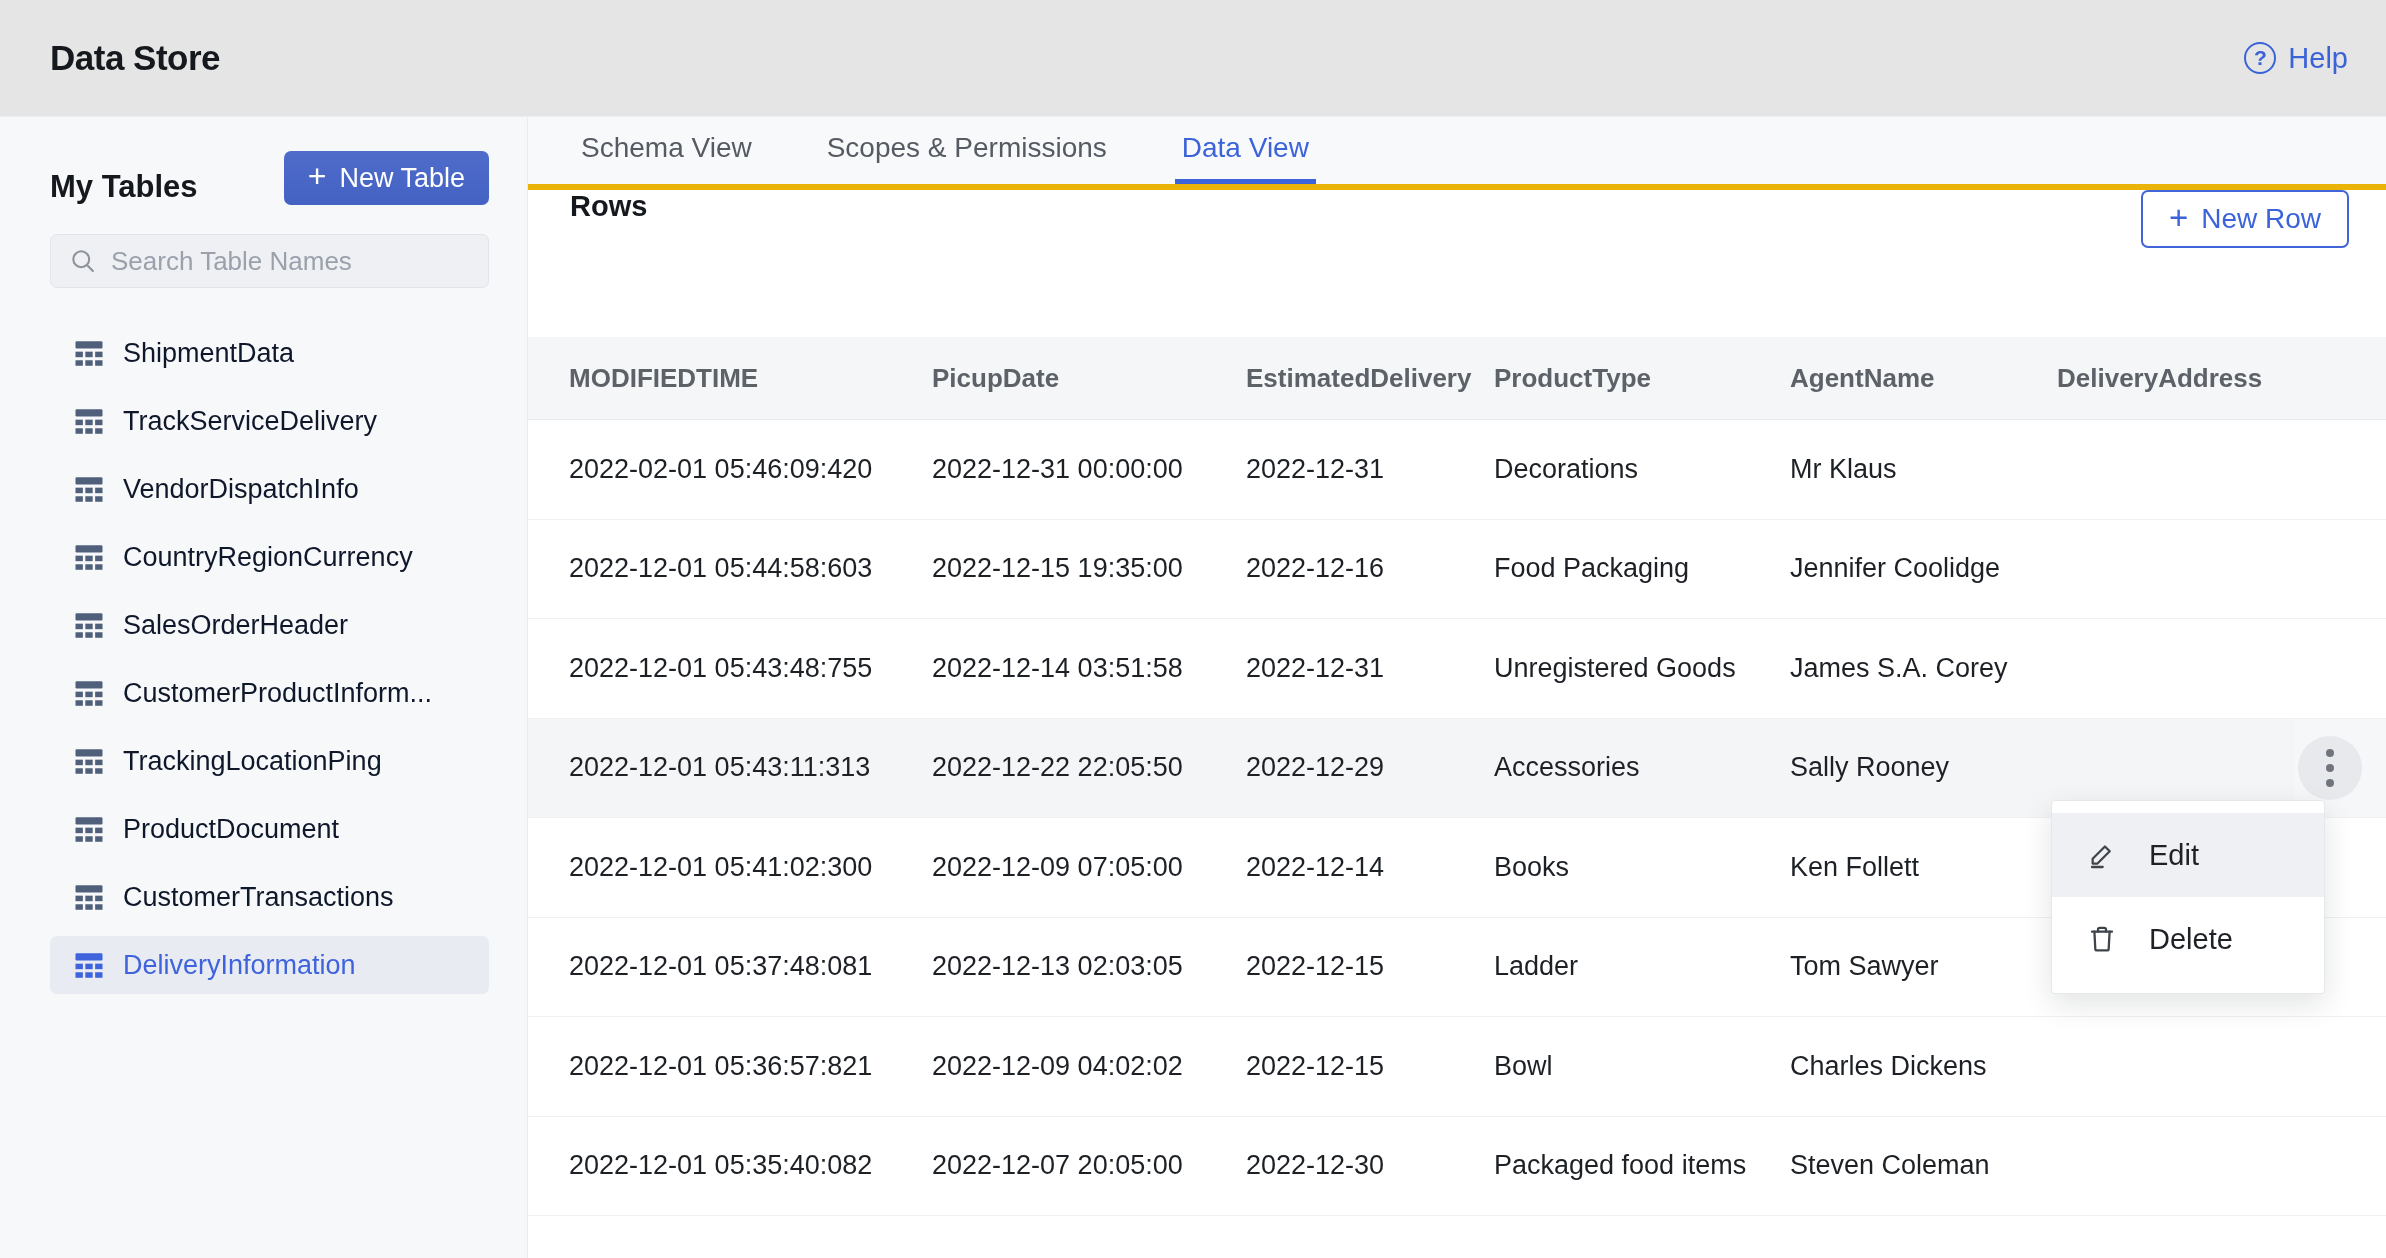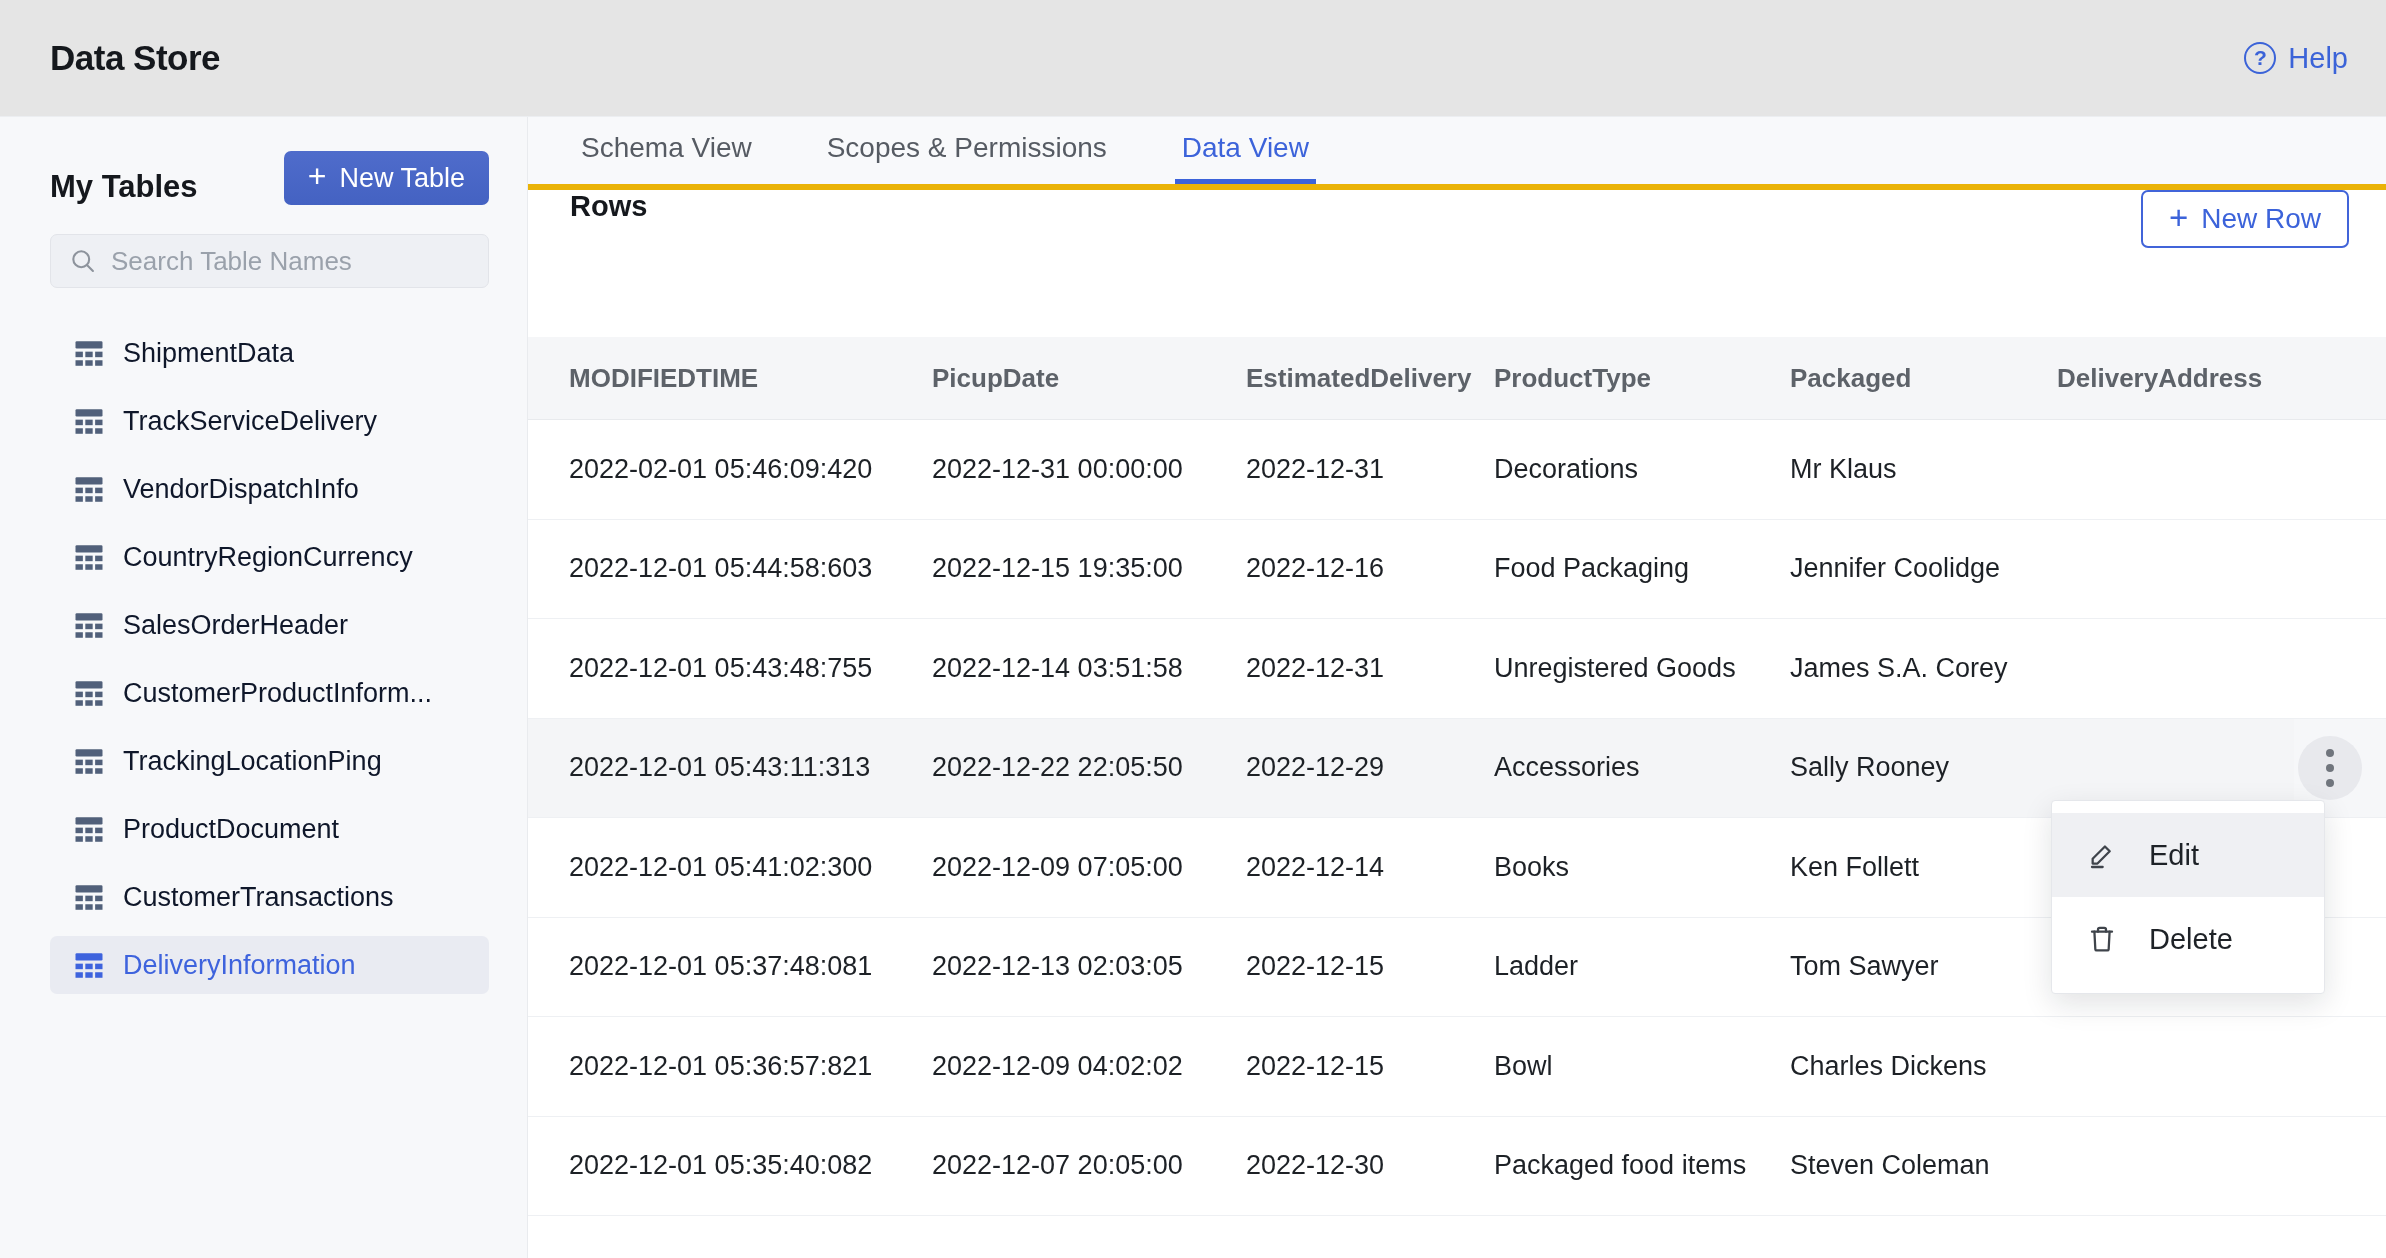--- a/index.html
+++ b/index.html
@@ -307,21 +307,21 @@
           <span class="plus">+</span>
           <span>New Row</span>
         </button>
       </div>
 
       <div class="grid-header cols">
         <div class="th">MODIFIEDTIME</div>
         <div class="th">PicupDate</div>
         <div class="th">EstimatedDelivery</div>
         <div class="th">ProductType</div>
-        <div class="th">Packaged</div>
+        <div class="th">AgentName</div>
         <div class="th">DeliveryAddress</div>
       </div>
 
       <div class="grid-body">
 
         <div class="tr cols">
           <div class="td">2022-02-01 05:46:09:420</div>
           <div class="td">2022-12-31 00:00:00</div>
           <div class="td">2022-12-31</div>
           <div class="td">Decorations</div>

